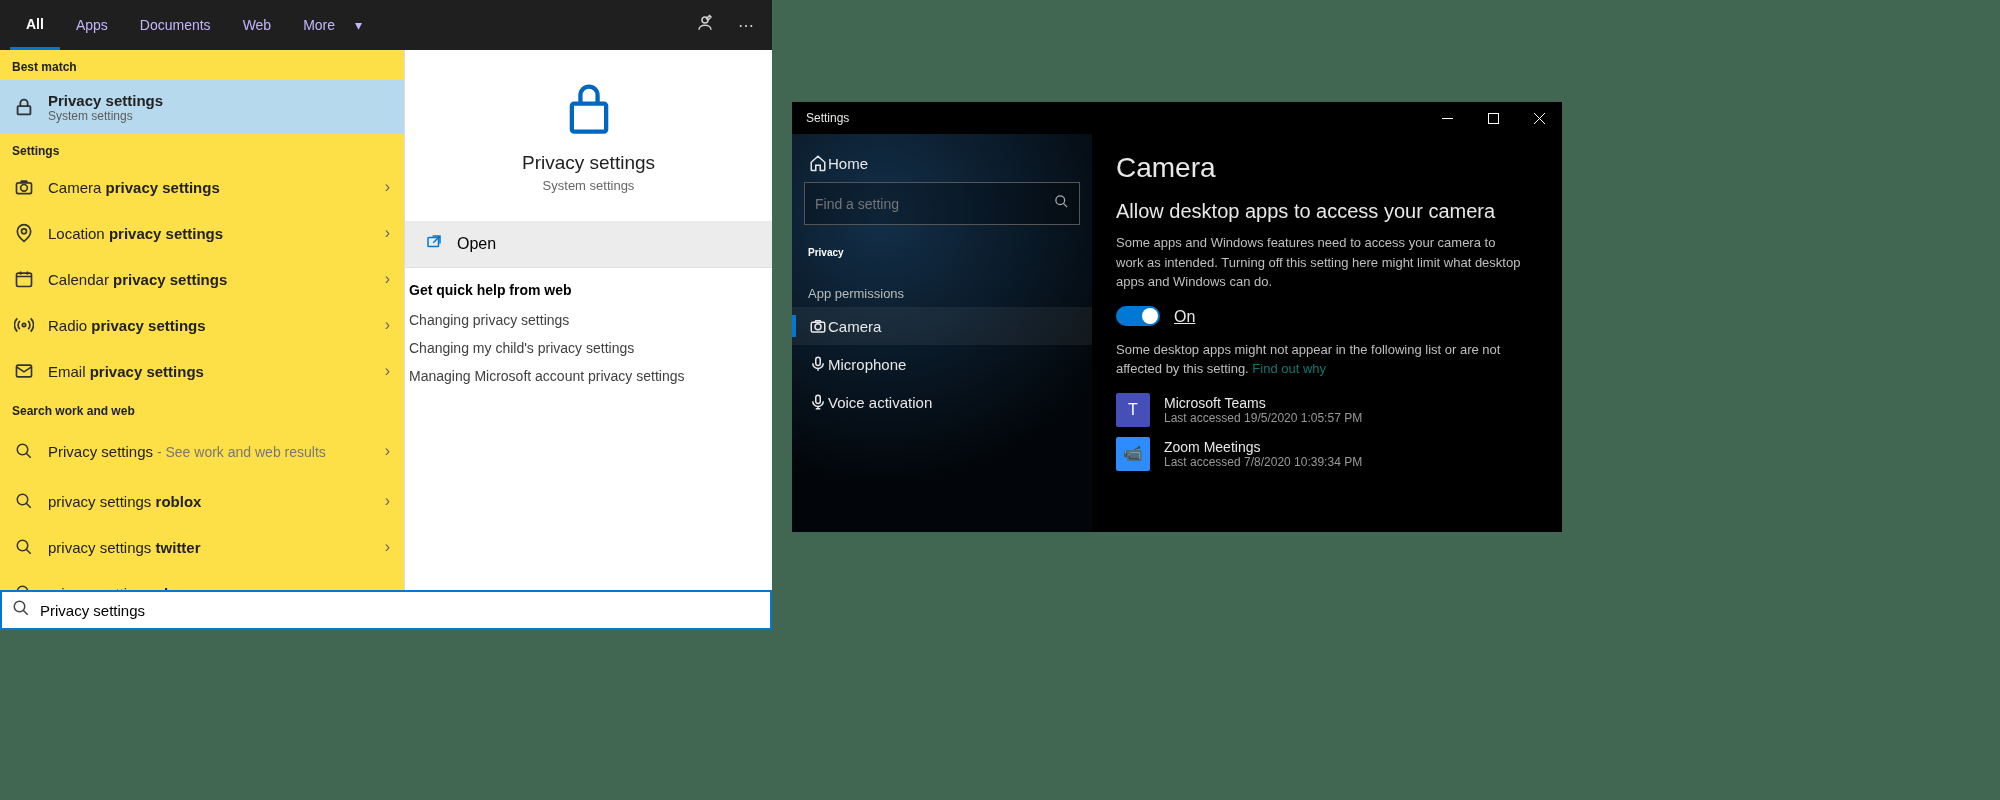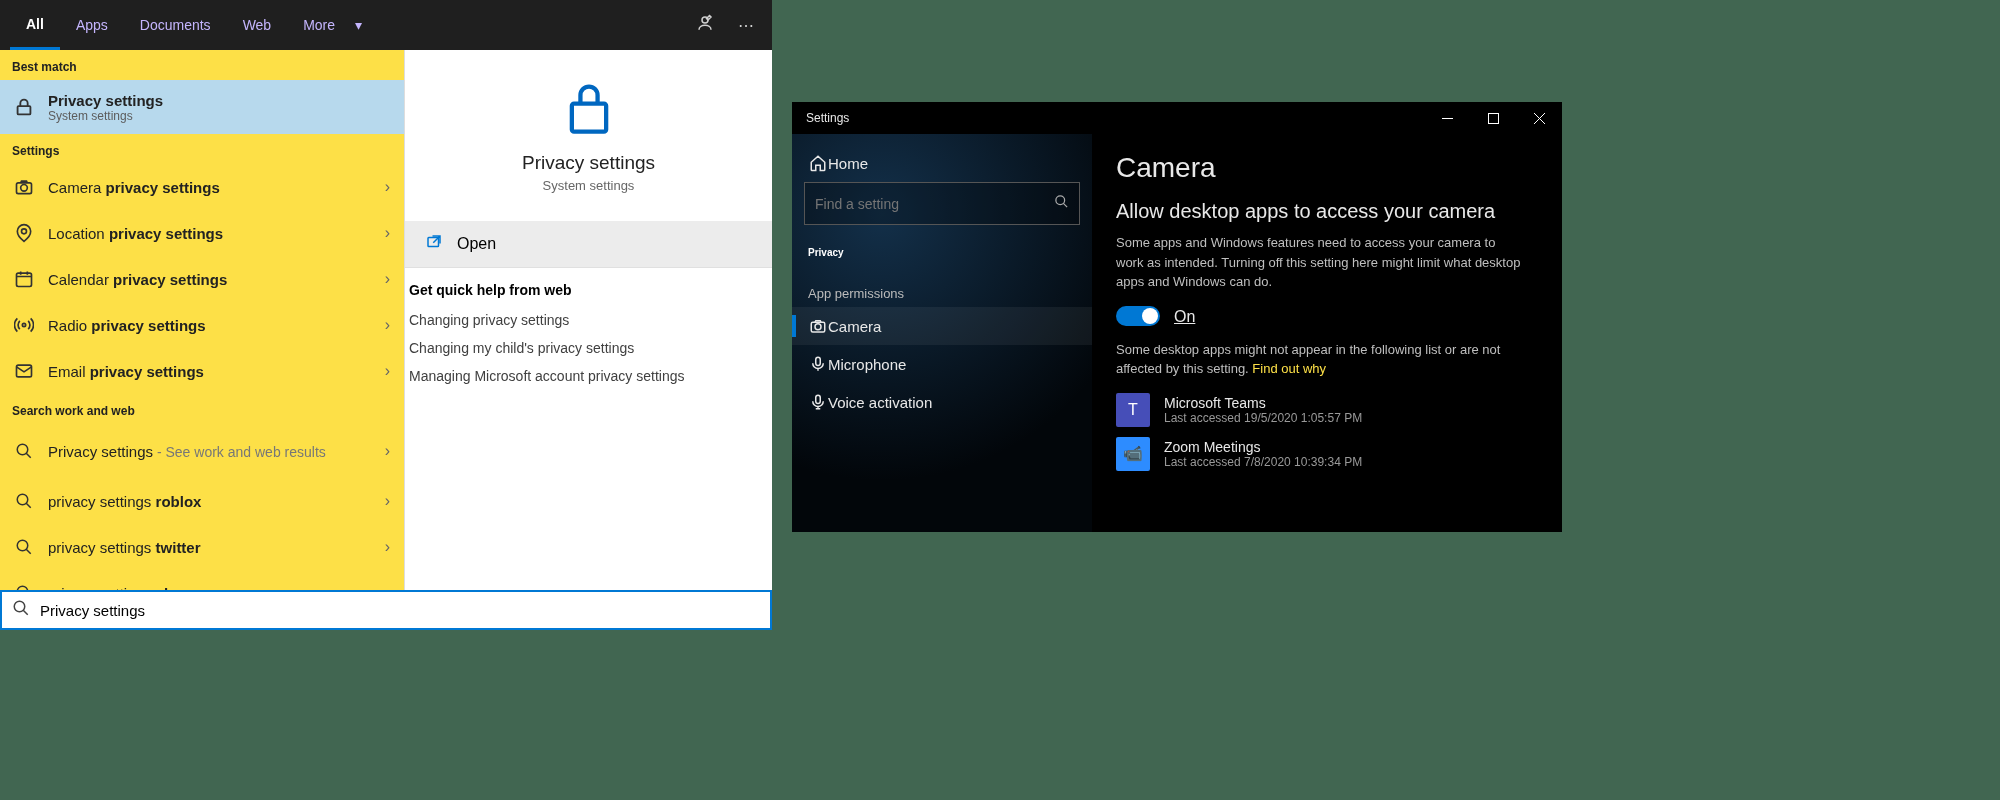--- a/index.html
+++ b/index.html
@@ -67,21 +67,21 @@
 .toggle { display: flex; align-items: flex-end; gap: 14px; margin-bottom: 14px; text-decoration: underline; }
 .toggle-pill { width: 44px; height: 20px; background: #0078d4; border-radius: 10px; position: relative; cursor: pointer; }
 .toggle-knob { position: absolute; right: 2px; top: 2px; width: 16px; height: 16px; background: #fff; border-radius: 50%; }
 .app-list { display: flex; flex-direction: column; gap: 10px; }
 .app-item { display: flex; align-items: center; gap: 14px; }
 .app-icn { width: 34px; height: 34px; border-radius: 2px; display: flex; align-items: center; justify-content: center; font-size: 16px; color: #fff; }
 .app-icn.teams { background: #464eb8; }
 .app-icn.zoom { background: #2d8cff; }
 .app-meta .an { font-size: 14px; }
 .app-meta .at { font-size: 12px; color: #999; }
-.link-inline { color: #fde047; cursor: pointer; }
+.link-inline { color: #0f766e; cursor: pointer; }
 </style>
 </head>
 <body>
 
 <div class="search-panel">
   <div class="tabs-bar">
     <div class="tab active">All</div>
     <div class="tab">Apps</div>
     <div class="tab">Documents</div>
     <div class="tab">Web</div>

